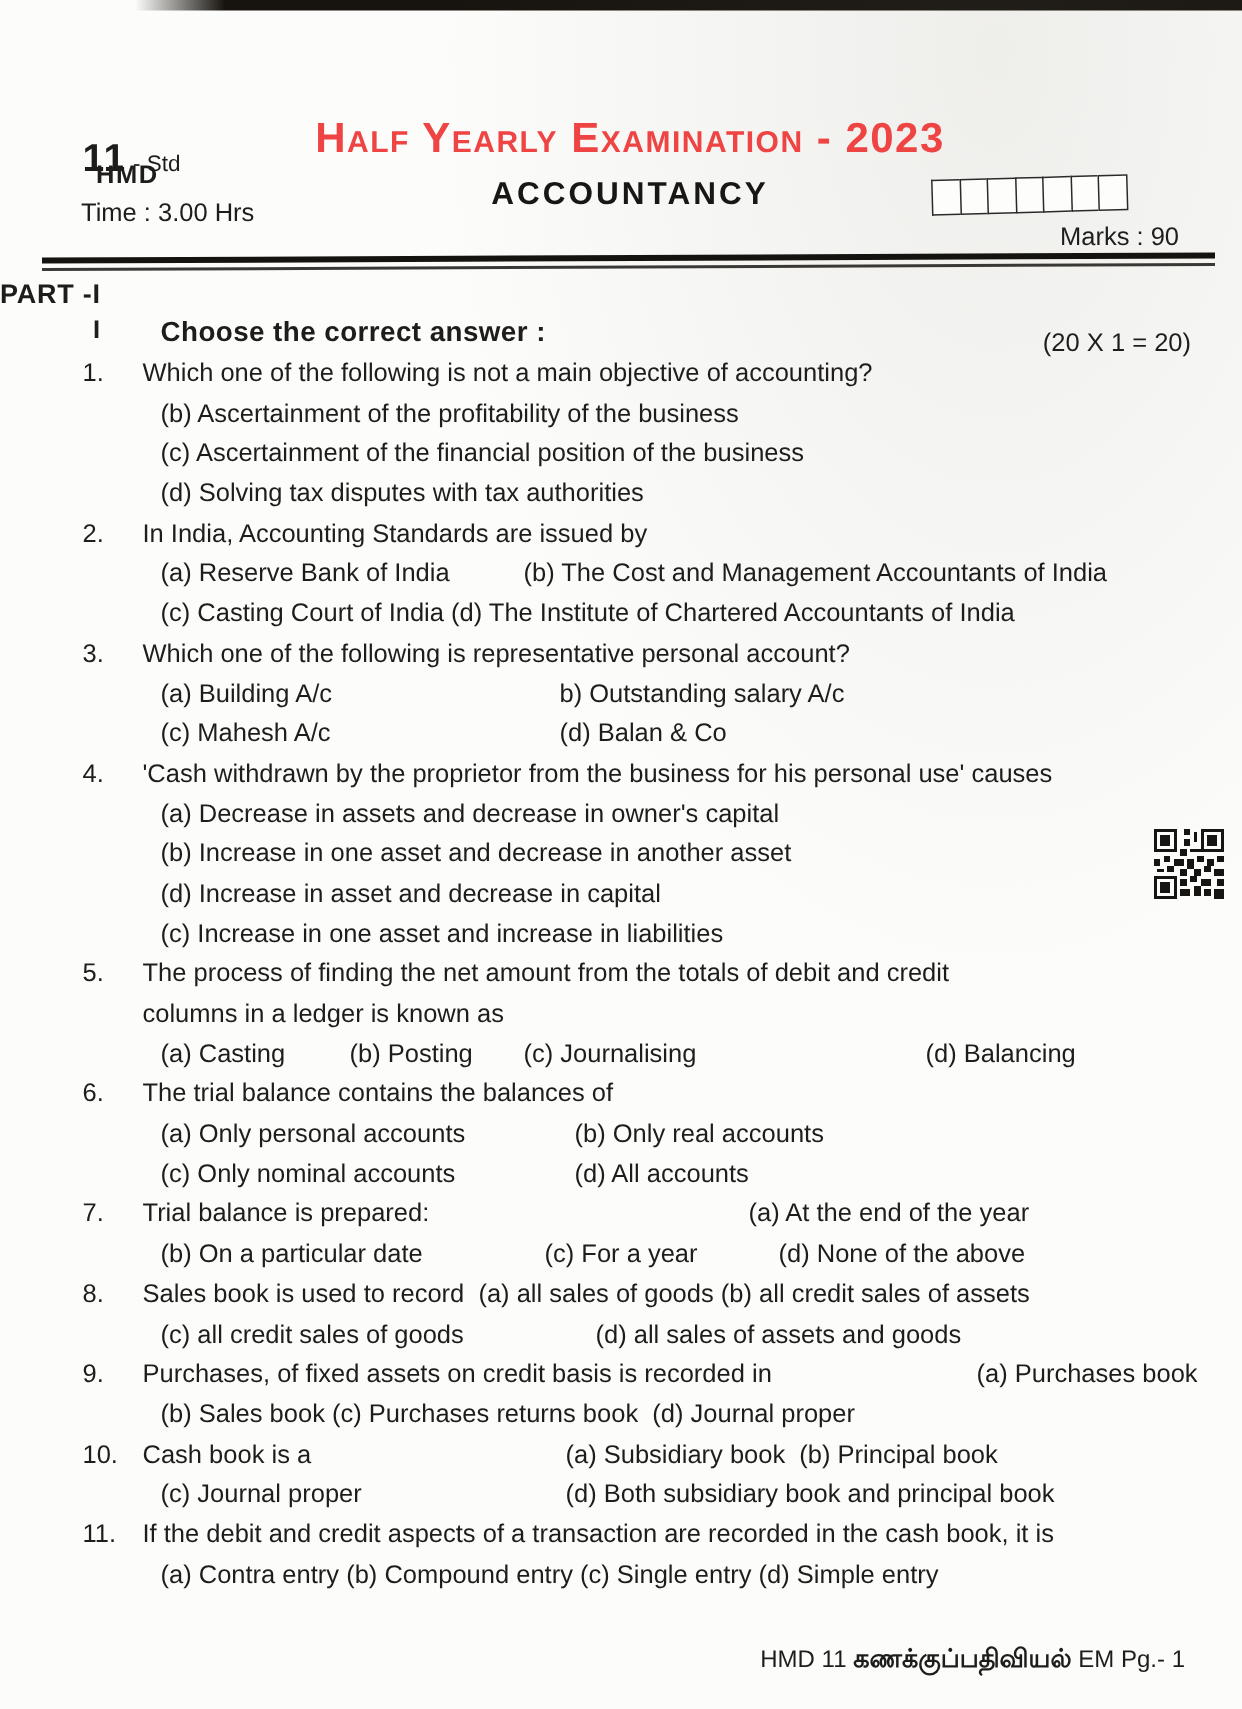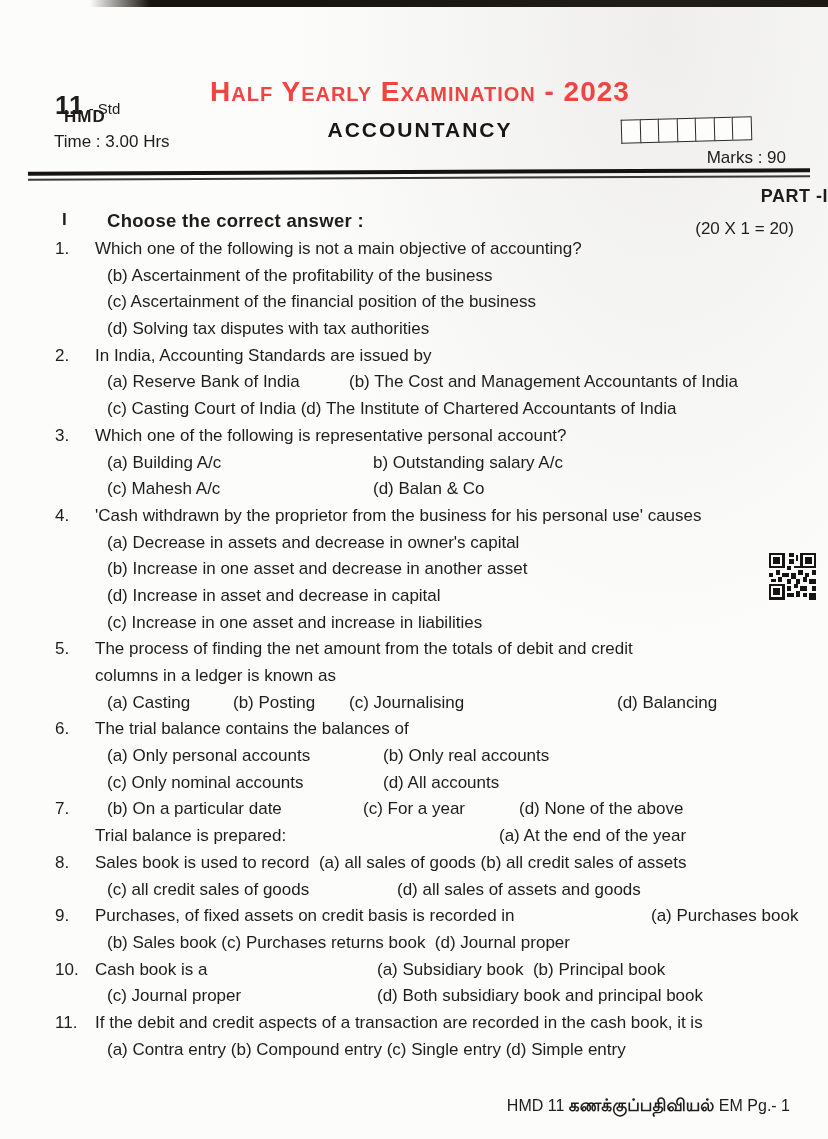--- a/index.html
+++ b/index.html
@@ -23,21 +23,21 @@
   .subject{top:118px;left:140px;width:560px;text-align:center;
     font-weight:bold;font-size:21px;letter-spacing:2px;color:#181715;}
   .marks{top:148px;right:42px;font-size:17px;}
   
   .regboxes{top:118px;left:621px;display:flex;transform:rotate(-1.6deg);}
   .regboxes .cell{width:17.5px;height:22px;border:1.6px solid #2b2a28;border-right:none;background:#fdfdfc;}
   .regboxes .cell:last-child{border-right:1.6px solid #2b2a28;}
   
   .rule1{top:170px;left:28px;right:18px;height:3.5px;background:#15130f;transform:rotate(-0.25deg);}
   .rule2{top:177px;left:28px;right:18px;height:1.6px;background:#3a3834;transform:rotate(-0.25deg);}
-  .part-title{top:186px;left:0;width:828px;text-align:right;font-weight:bold;font-size:18px;letter-spacing:0.5px;}
+  .part-title{top:186px;left:0;width:828px;text-align:left;font-weight:bold;font-size:18px;letter-spacing:0.5px;}
   
   .section-row{top:210px;left:55px;right:34px;}
   .sec-numeral{position:absolute;left:7px;top:0;font-weight:bold;font-size:17px;}
   .sec-instruction{position:absolute;left:52px;top:0;font-weight:bold;font-size:18.5px;letter-spacing:0.3px;}
   .sec-marks{position:absolute;right:0;top:9px;font-size:17px;}
   
   .questions{top:236px;left:55px;width:748px;}
   .q{display:flex;}
   .qnum{width:40px;font-size:17px;line-height:26.7px;}
   .qbody{flex:1;}
@@ -133,22 +133,22 @@
       <div class="qnum">6.</div>
       <div class="qbody">
         <div class="qline"><span class="seg">The trial balance contains the balances of</span></div>
         <div class="qline ind"><span class="seg" style="width: 276px;">(a) Only personal accounts</span><span class="seg">(b) Only real accounts</span></div>
         <div class="qline ind"><span class="seg" style="width: 276px;">(c) Only nominal accounts</span><span class="seg">(d) All accounts</span></div>
       </div>
     </div>
     <div class="q">
       <div class="qnum">7.</div>
       <div class="qbody">
+        <div class="qline"><span class="seg" style="width: 404px;">Trial balance is prepared:</span><span class="seg">(a) At the end of the year</span></div>
         <div class="qline ind"><span class="seg" style="width: 256px;">(b) On a particular date</span><span class="seg" style="width: 156px;">(c) For a year</span><span class="seg">(d) None of the above</span></div>
-        <div class="qline"><span class="seg" style="width: 404px;">Trial balance is prepared:</span><span class="seg">(a) At the end of the year</span></div>
       </div>
     </div>
     <div class="q">
       <div class="qnum">8.</div>
       <div class="qbody">
         <div class="qline"><span class="seg">Sales book is used to record  (a) all sales of goods (b) all credit sales of assets</span></div>
         <div class="qline ind"><span class="seg" style="width: 290px;">(c) all credit sales of goods</span><span class="seg">(d) all sales of assets and goods</span></div>
       </div>
     </div>
     <div class="q">

